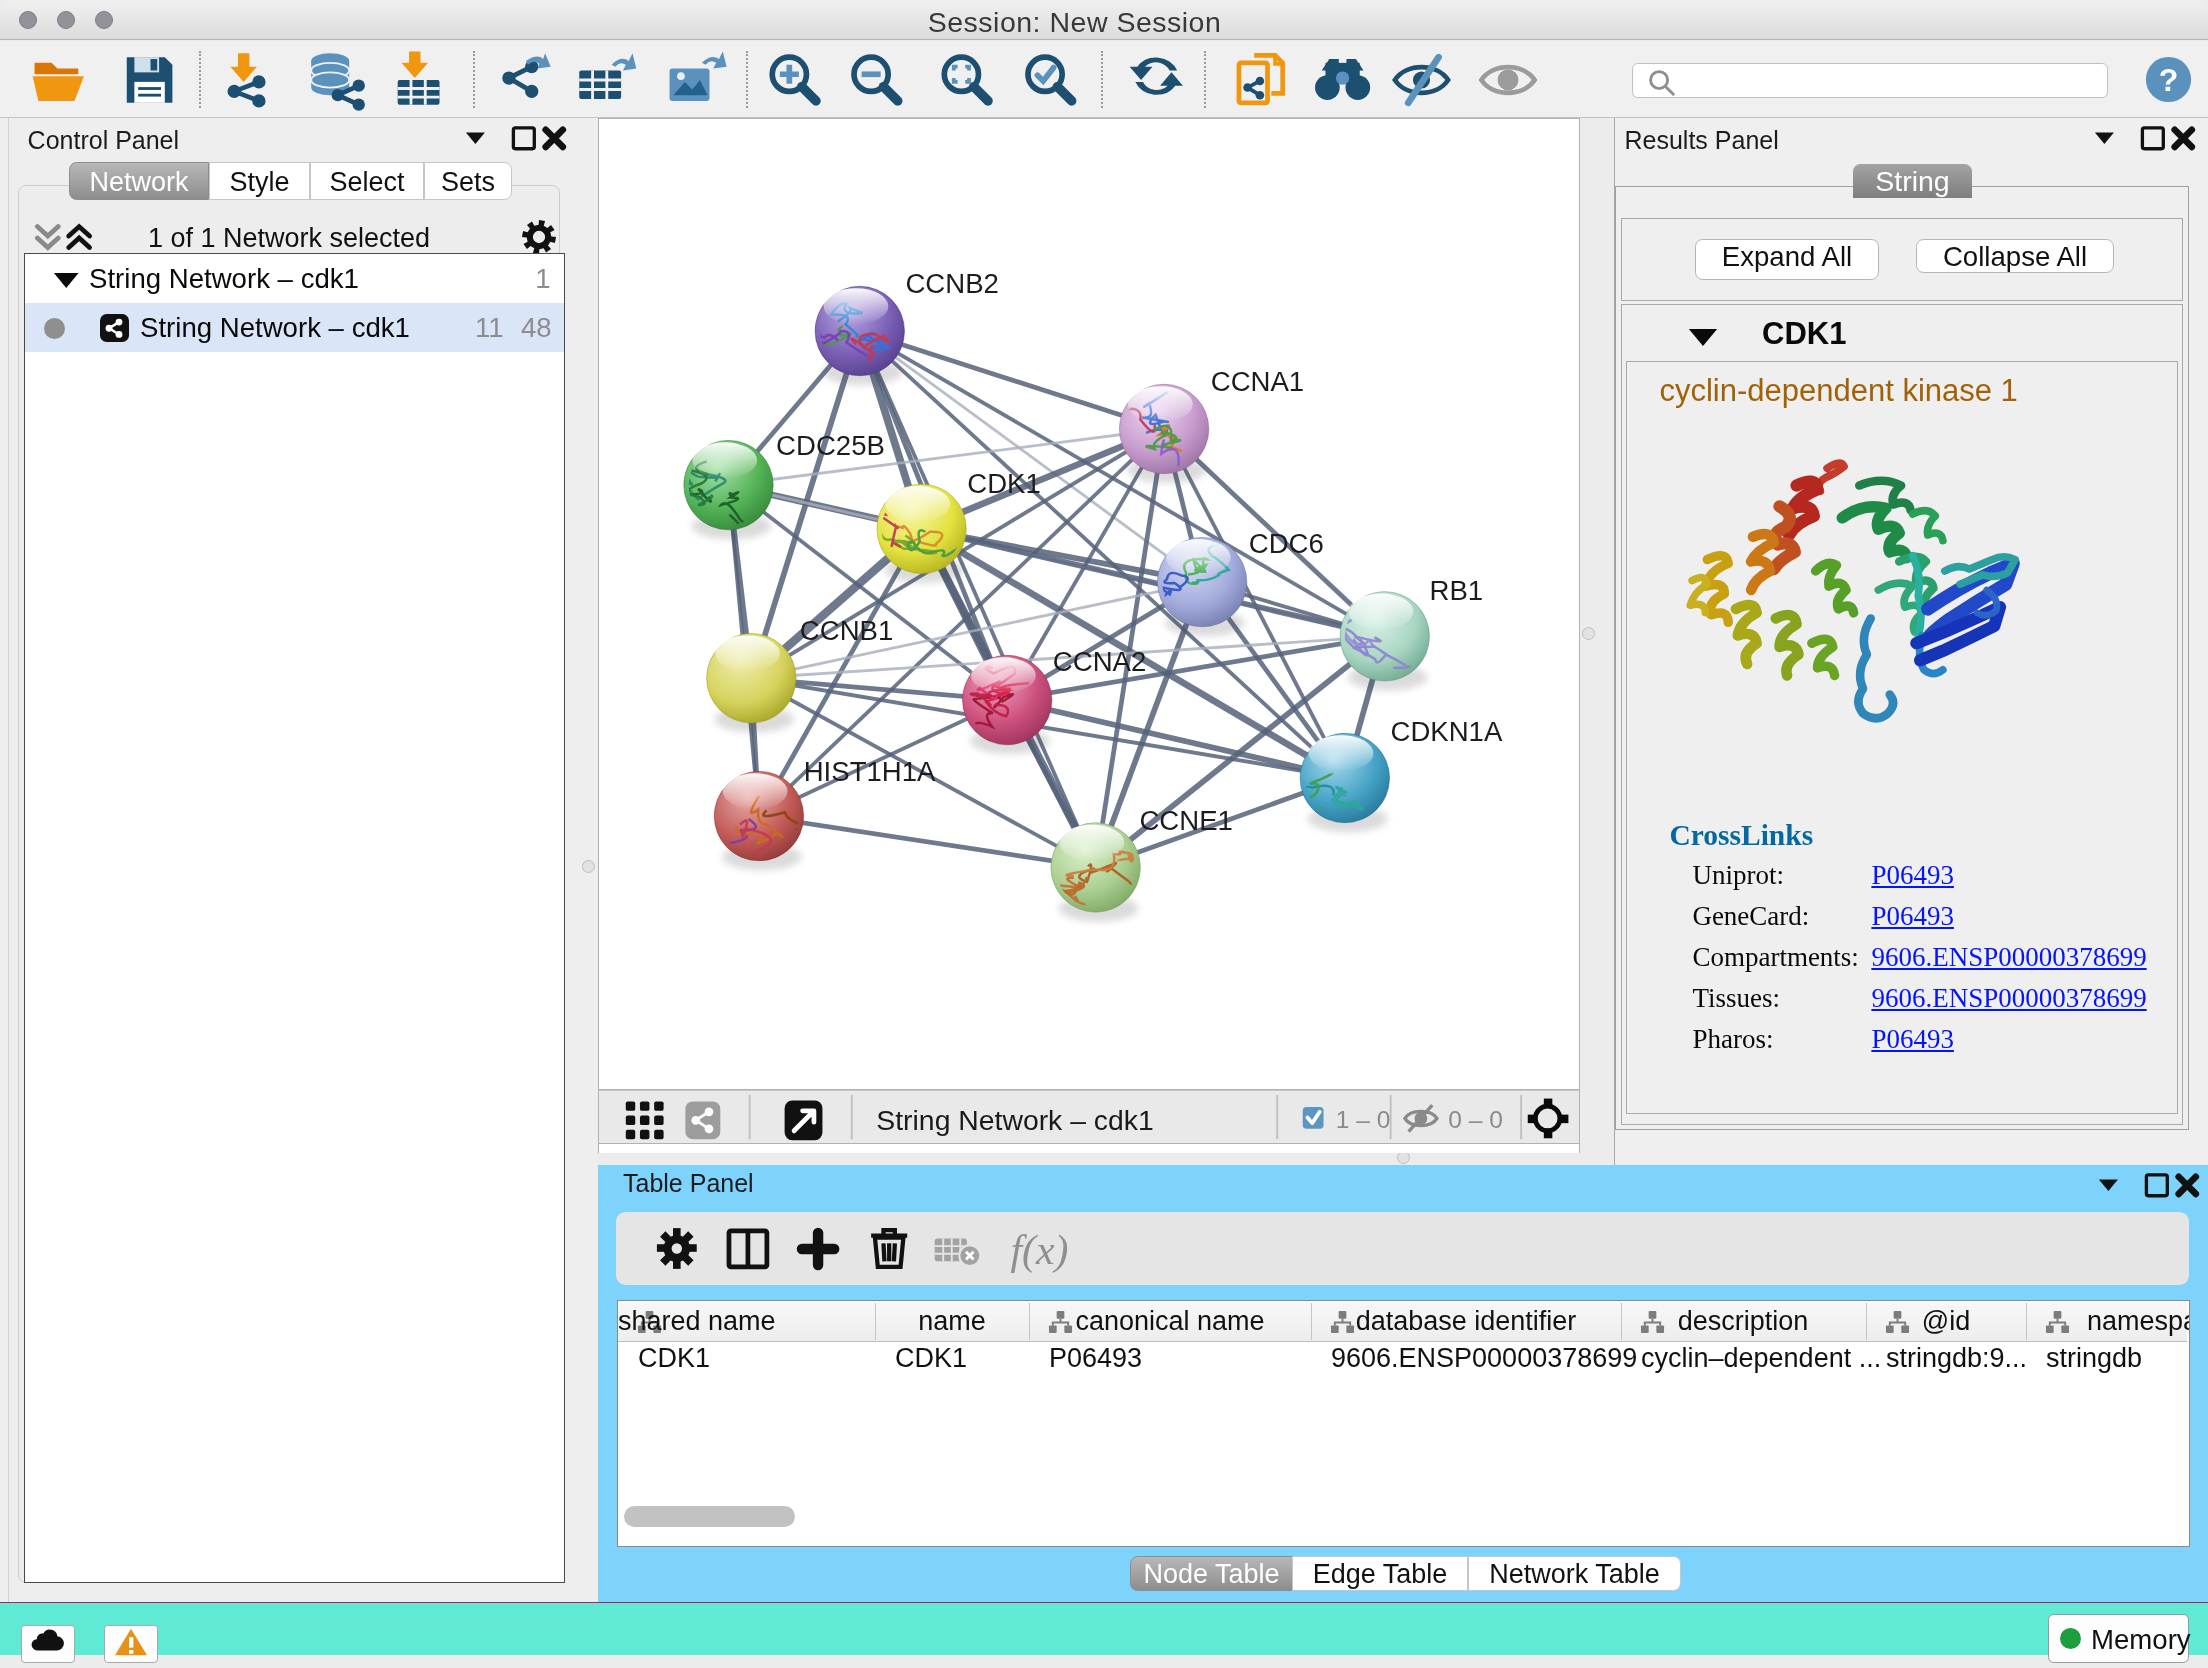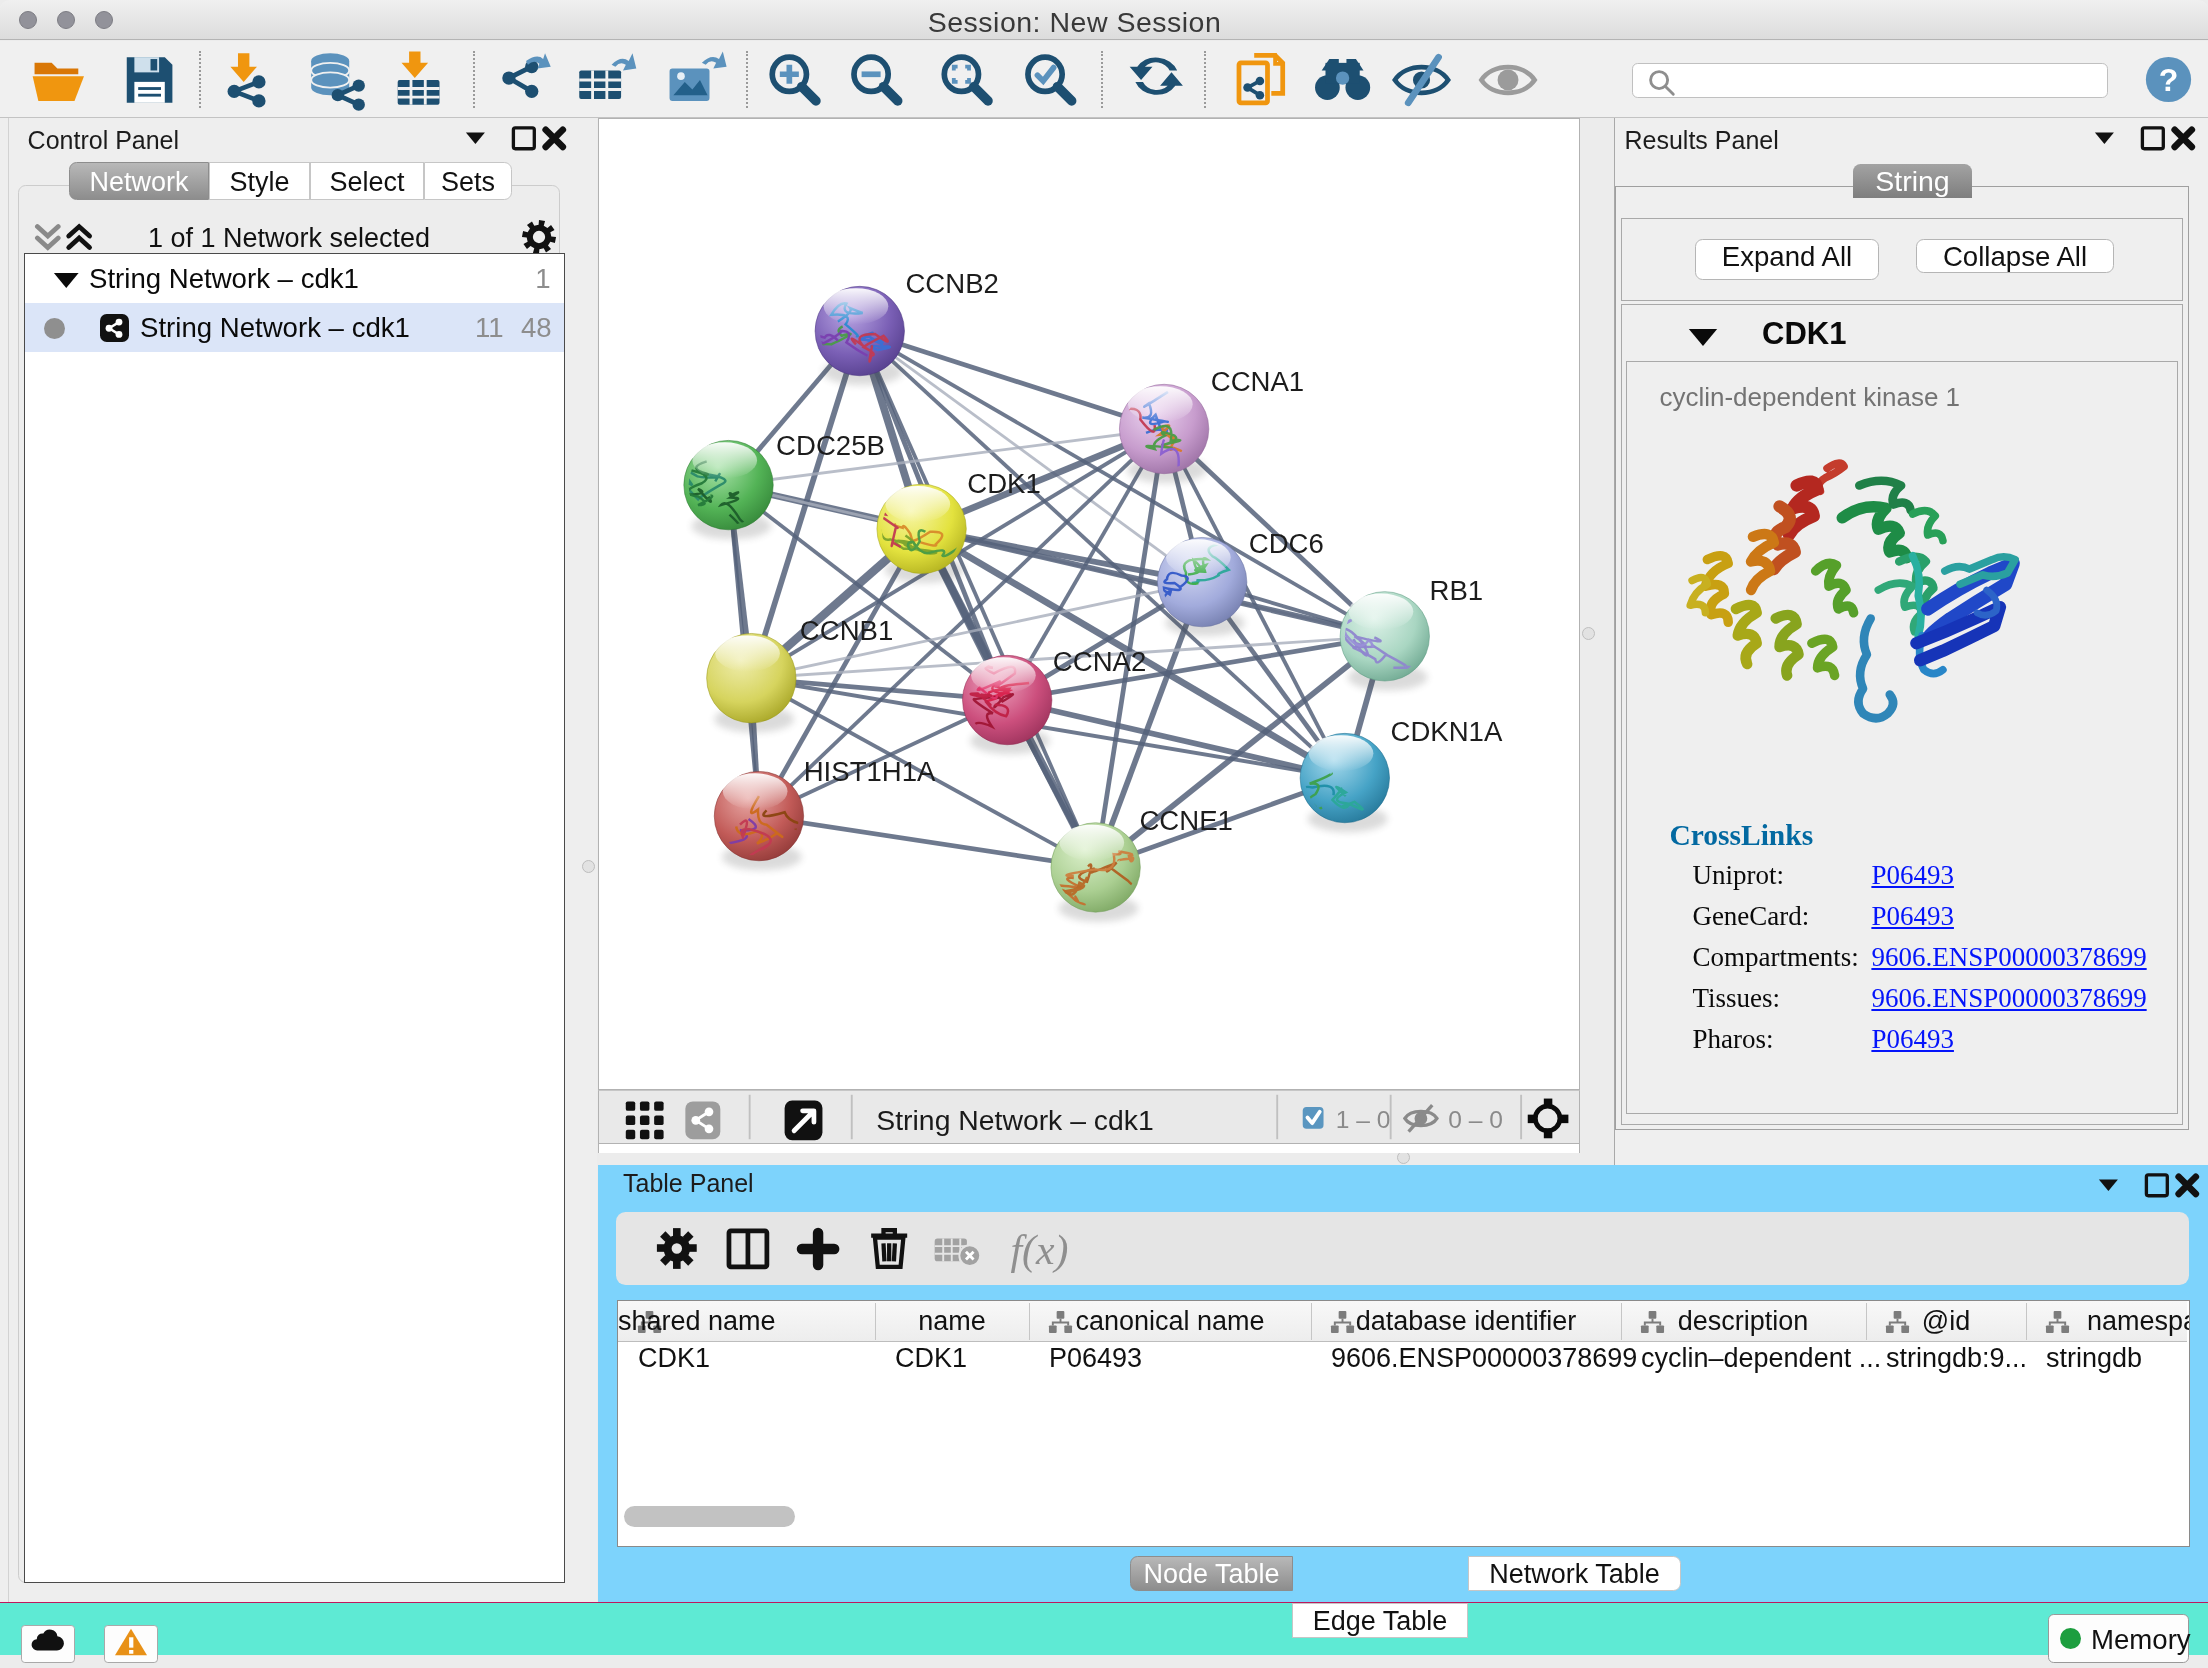--- a/index.html
+++ b/index.html
@@ -582,21 +582,21 @@
   <div class="gbtn abs" style="left:80px;top:121px;width:184px;height:41px;line-height:34px;">Expand All</div>
   <div class="gbtn abs" style="left:301px;top:121px;width:198px;height:34px;line-height:34px;">Collapse All</div>
 
   <div class="abs" style="left:5.7px;top:186px;width:562px;height:821px;border:1px solid #a9a9a9;"></div>
   <svg class="abs" style="left:71px;top:207px" width="34" height="25" viewBox="0 0 36 26">
       <path d="M3 4 L33 4 L18 22 Z" fill="#0a0a0a"></path>
     </svg>
   <div class="abs" style="left:147px;top:198px;font-size:31px;font-weight:bold;color:#0a0a0a">CDK1</div>
 
   <div class="abs" style="left:11.4px;top:243px;width:552px;height:753px;border:1px solid #a9a9a9;background:#efefef;">
-    <div class="abs" style="left:32px;top:20px;font-size:26px;color:#737373">cyclin-dependent kinase 1</div>
+    <div class="abs" style="left:32px;top:11px;font-size:31px;color:#a16207">cyclin-dependent kinase 1</div>
     <div id="protein" class="abs" style="left:46px;top:95px"><svg width="366" height="304" viewBox="0 0 385 320">
 <g fill="none" stroke-linecap="round" stroke-linejoin="round">
 <path d="M162 12 Q176 2 180 10 Q170 18 160 22 Q150 28 155 36" stroke="#c43c2c" stroke-width="8"></path>
 <path d="M130 30 Q150 20 152 34 Q132 42 126 54 Q146 48 148 62 Q128 70 122 82" stroke="#b42820" stroke-width="13"></path>
 <path d="M112 52 Q130 62 118 74 Q102 80 110 92 Q126 88 128 100 Q112 108 106 118" stroke="#c05020" stroke-width="13"></path>
 <path d="M84 84 Q104 76 106 90 Q88 98 82 110 Q100 106 102 120 Q86 128 82 140" stroke="#cc7816" stroke-width="11"></path>
 <path d="M36 108 Q56 98 58 112 Q38 120 34 136 Q54 130 54 144 Q36 152 40 166 Q58 160 58 174" stroke="#c8a012" stroke-width="10"></path>
 <path d="M20 130 Q34 122 36 134 Q22 142 18 156 Q34 152 34 164" stroke="#c8b020" stroke-width="8"></path>
 <path d="M66 160 Q86 150 88 164 Q70 174 68 188 Q86 182 88 196 Q72 206 78 218" stroke="#a8a818" stroke-width="11"></path>
 <path d="M108 170 Q128 160 130 176 Q112 186 112 200 Q130 194 132 208 Q116 218 120 230" stroke="#88a41e" stroke-width="11"></path>
@@ -765,21 +765,21 @@
         <div class="abs" style="left:713px;top:0px;font-size:27px;color:#111;white-space:nowrap">9606.ENSP00000378699</div>
         <div class="abs" style="left:1023px;top:0px;font-size:27px;color:#111;white-space:nowrap">cyclin–dependent ...</div>
         <div class="abs" style="left:1268px;top:0px;font-size:27px;color:#111;white-space:nowrap">stringdb:9...</div>
         <div class="abs" style="left:1428px;top:0px;font-size:27px;color:#111;white-space:nowrap">stringdb</div>
       </div>
 
     <div class="abs" style="left:5.7px;top:205px;width:171px;height:21px;background:#c2c2c2;border-radius:10.5px;"></div>
   </div>
 
   <div class="tab tabsel abs" style="left:532px;top:391px;width:163px;height:35px;line-height:35px;border-radius:7.6px 0 0 7.6px;">Node Table</div>
-  <div class="tab abs" style="left:694px;top:391px;width:176px;height:35px;line-height:35px;margin-top:47px;">Edge Table</div>
+  <div class="tab abs" style="left:694px;top:391px;width:176px;height:35px;line-height:35px;">Edge Table</div>
   <div class="tab abs" style="left:870px;top:391px;width:213px;height:35px;line-height:35px;border-radius:0 7.6px 7.6px 0;">Network Table</div>
 </div>
 
 <div id="statusbar" class="abs">
   <div class="abs" style="left:21px;top:22px;width:54px;height:38px;background:#fdfdfd;border:1.9px solid #a9a9a9;border-radius:3.8px;text-align:center;">
     <svg width="38" height="30" viewBox="0 0 40 32">
         <path fill="#111" d="M30 14a8 8 0 0 0-15-3 6 6 0 0 0-7 6 6 6 0 0 0 1 12h20a7 7 0 0 0 1-15z" transform="translate(0 -3)"></path>
       </svg>
   </div>
   <div class="abs" style="left:104px;top:22px;width:54px;height:38px;background:#fdfdfd;border:1.9px solid #a9a9a9;border-radius:3.8px;text-align:center;">

